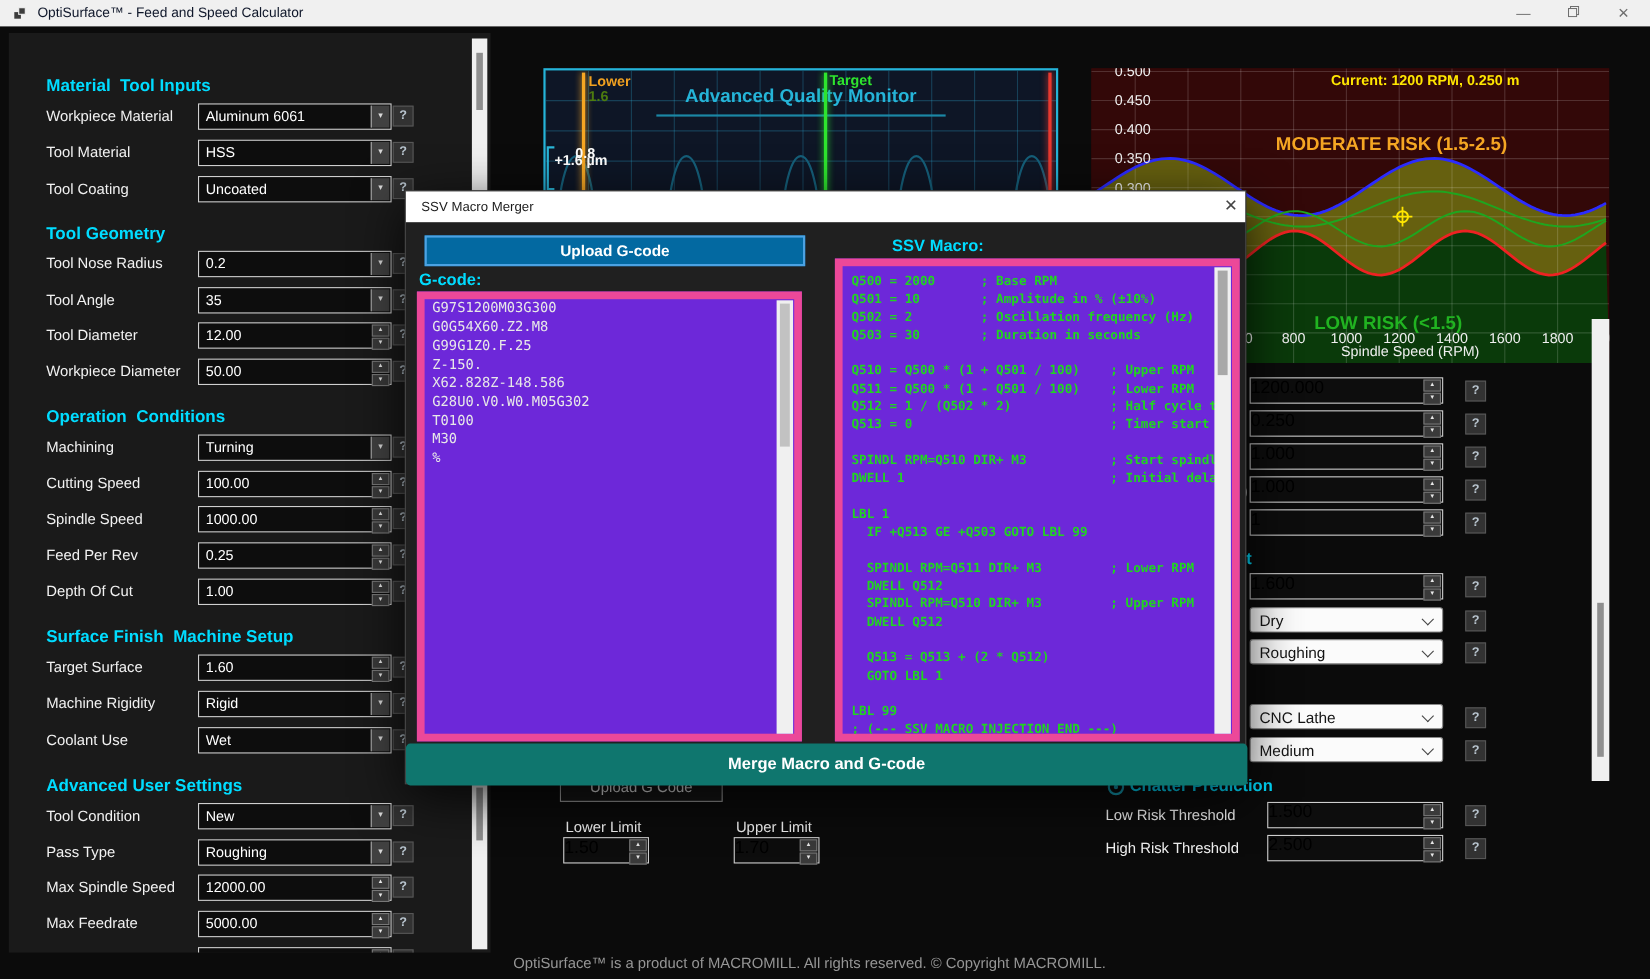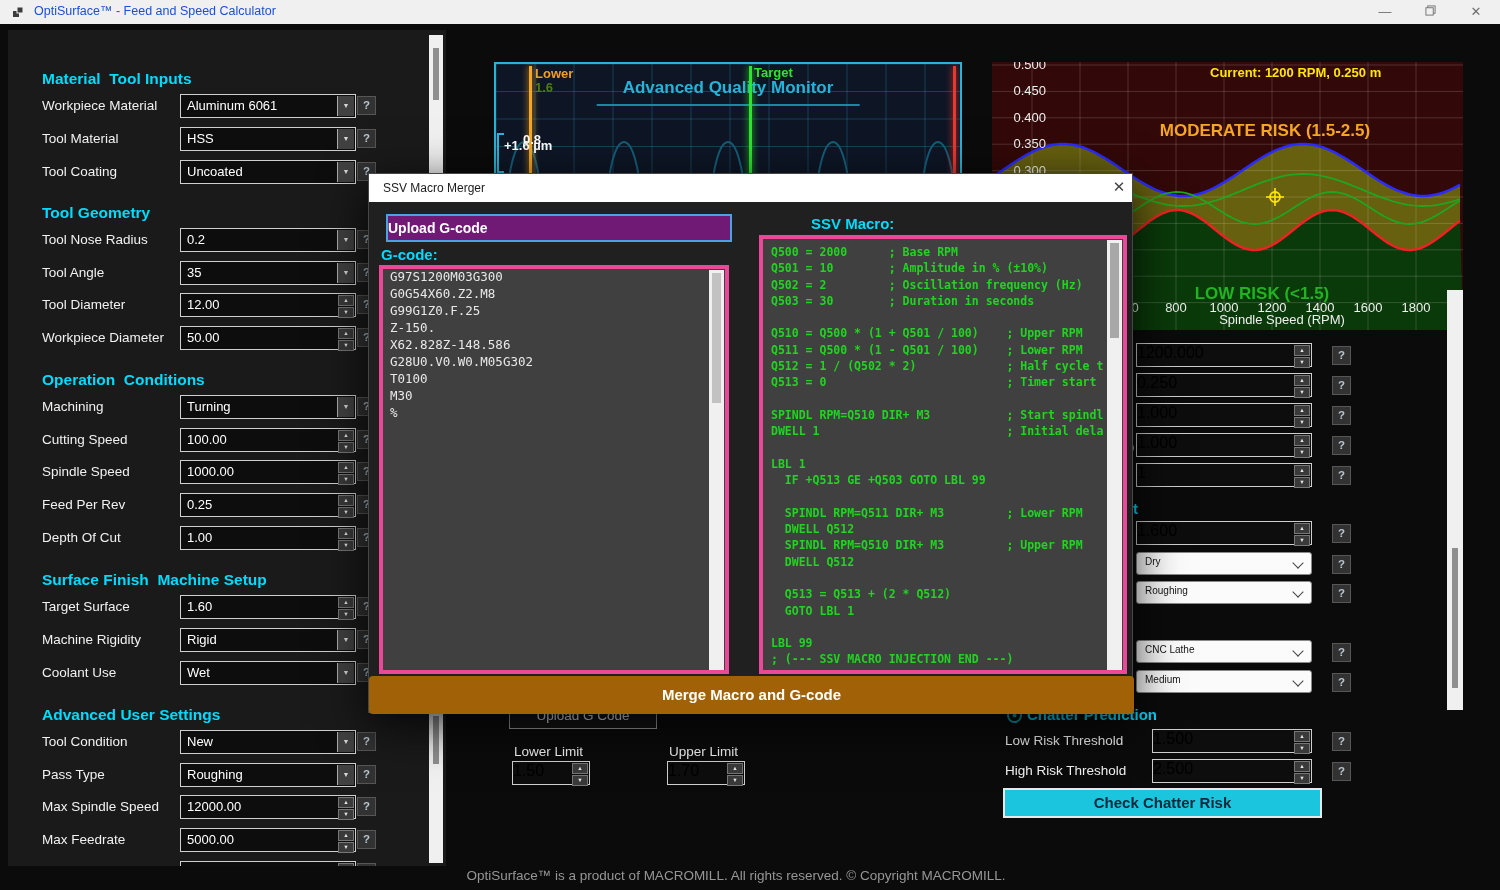--- a/index.html
+++ b/index.html
@@ -1,21 +1,21 @@
 <!DOCTYPE html>
 <html><head>
 <meta charset="utf-8">
 <style>
   html,body{margin:0;padding:0;background:#000;}
   #screen{position:relative;width:1500px;height:890px;background:#0b0b0b;overflow:hidden;
           font-family:"Liberation Sans",sans-serif;}
 
   
   .titlebar{position:absolute;left:0;top:0;width:1500px;height:24px;background:#f0f0f0;}
-  .tb-title{position:absolute;left:34px;top:4px;font-size:12.5px;color:#1d4ed8;white-space:nowrap;}
+  .tb-title{position:absolute;left:34px;top:4px;font-size:12.5px;color:#0f172a;white-space:nowrap;}
   .tb-icon{position:absolute;left:12px;top:5px;width:14px;height:14px;}
   .tb-btn{position:absolute;top:0;width:44px;height:24px;text-align:center;line-height:24px;color:#6e6e6e;font-size:13px;}
 
   
   .left-panel{position:absolute;left:8px;top:30px;width:438px;height:836px;background:#1a1a1a;overflow:hidden;z-index:1;}
   .lheading{position:absolute;left:34px;font-size:15.5px;font-weight:bold;color:#00dcff;white-space:nowrap;}
   .lrow{position:absolute;left:0;height:24px;width:438px;}
   .lbl{position:absolute;left:34px;top:4px;font-size:13.5px;color:#f1f1f1;white-space:nowrap;}
   .combo,.dspin{position:absolute;left:172px;top:0;width:176px;height:24px;background:#0d0d0d;
         border:1px solid #cfcfcf;box-sizing:border-box;}
@@ -26,21 +26,21 @@
   .sbtn{flex:1;background:#3a3a3a;color:#e8e8e8;font-size:5.5px;text-align:center;line-height:9px;
         border:1px solid #777;box-sizing:border-box;}
   .helpbtn{position:absolute;left:349px;top:2px;width:19px;height:19px;background:#323232;border:1px solid #565656;
         color:#b8c4ce;font-size:11.5px;font-weight:bold;text-align:center;line-height:17px;box-sizing:border-box;}
   .helpbtn2{position:absolute;width:19px;height:19px;background:#323232;border:1px solid #565656;
         color:#b8c4ce;font-size:11.5px;font-weight:bold;text-align:center;line-height:17px;box-sizing:border-box;z-index:2;}
 
   
   .dspin2{position:absolute;width:176px;height:24px;background:#0d0d0d;border:1px solid #cfcfcf;box-sizing:border-box;z-index:2;}
   .wcombo{position:absolute;width:176px;height:23px;background:#fbfbfb;border:1px solid #8a8a8a;border-radius:3px;box-sizing:border-box;z-index:2;}
-  .wcombo .wval{position:absolute;left:8px;top:3px;font-size:10px;color:#141414;white-space:nowrap;}
+  .wcombo .wval{position:absolute;left:8px;top:3px;font-size:14px;color:#141414;white-space:nowrap;}
   .wcombo .chev{position:absolute;right:9px;top:6px;width:7px;height:7px;border-right:1.6px solid #444;border-bottom:1.6px solid #444;transform:rotate(45deg);}
 
   
   .sqm{position:absolute;left:494px;top:62px;width:468px;height:290px;background:#0e1626;
        border:2px solid #25b4d8;box-sizing:border-box;overflow:hidden;z-index:1;}
   .sqm-title{position:absolute;left:50%;transform:translateX(-50%);top:14px;font-size:17px;font-weight:bold;
        color:#25b4d8;border-bottom:2px solid #1b87a5;padding:0 26px 6px;white-space:nowrap;}
   .vline{position:absolute;top:2px;bottom:0;width:3px;}
   .sqm-txt{position:absolute;font-size:13px;font-weight:bold;white-space:nowrap;}
 
@@ -52,29 +52,29 @@
   
   .sbtrack{position:absolute;background:#f0f0f0;z-index:2;}
   .sbthumb{position:absolute;background:#8f8f8f;z-index:3;}
 
   
   .modal{position:absolute;left:368px;top:173px;width:765px;height:540px;background:#202020;
        border:1px solid #474747;box-sizing:border-box;box-shadow:0 12px 45px rgba(0,0,0,.8);z-index:10;}
   .modal-tb{position:absolute;left:0;top:0;width:100%;height:28px;background:#ffffff;}
   .modal-title{position:absolute;left:14px;top:7px;font-size:12px;color:#1b1b1b;}
   .modal-x{position:absolute;left:738px;top:4px;width:24px;height:20px;text-align:center;font-size:15px;color:#444;}
-  .up-btn{position:absolute;left:17px;top:40px;width:346px;height:28px;background:#701a75;border:2px solid #4ba2e3;
-       color:#fff;font-weight:bold;font-size:14px;line-height:24px;box-sizing:border-box;}
+  .up-btn{position:absolute;left:17px;top:40px;width:346px;height:28px;background:#0369a1;border:2px solid #4ba2e3;
+       color:#fff;font-weight:bold;font-size:14px;text-align:center;line-height:24px;box-sizing:border-box;}
   .code-label{position:absolute;color:#00dcff;font-weight:bold;font-size:15px;white-space:nowrap;}
-  .code-box{position:absolute;background:#404040;border:4px solid #ec4899;box-sizing:border-box;overflow:hidden;}
+  .code-box{position:absolute;background:#6d28d9;border:7px solid #ec4899;box-sizing:border-box;overflow:hidden;}
   .gc-pre{margin:-3px 0 0 0;padding:2px 20px 6px 7px;font-family:"DejaVu Sans Mono",monospace;
        font-size:12.5px;line-height:17px;color:#e8e8e8;white-space:pre;}
   .macro-pre{margin:0;padding:5px 20px 4px 8px;font-family:"DejaVu Sans Mono",monospace;font-weight:bold;
        font-size:11.5px;line-height:16.3px;color:#21d421;white-space:pre;}
-  .merge-btn{position:absolute;left:0;top:502px;width:765px;height:38px;background:#a16207;border-radius:4px;
+  .merge-btn{position:absolute;left:0;top:502px;width:765px;height:38px;background:#0f766e;border-radius:4px;
        color:#fff;font-weight:bold;font-size:15px;text-align:center;line-height:38px;}
 
   
   .btn-dark{position:absolute;background:#141414;border:1px solid #9a9a9a;color:#e0e0e0;font-size:13.5px;
        text-align:center;box-sizing:border-box;z-index:1;}
   .flabel{position:absolute;font-size:13.5px;color:#f1f1f1;white-space:nowrap;z-index:1;}
   .cp-heading{position:absolute;font-size:15px;font-weight:bold;color:#00dcff;white-space:nowrap;z-index:1;}
   .check-btn{position:absolute;left:1003px;top:788px;width:319px;height:30px;background:#1cc5de;border:2px solid #e8e8e8;
        color:#07293c;font-weight:bold;font-size:15px;text-align:center;line-height:26px;box-sizing:border-box;z-index:1;}
   .fragment{position:absolute;z-index:2;white-space:nowrap;}
@@ -495,21 +495,20 @@
   <span class="helpbtn2" style="left:1332px;top:732px;">?</span>
   <span class="flabel" style="left:1005px;top:763px;">High Risk Threshold</span>
   <div class="dspin2" style="left:1152px;top:759px;width:160px;">
     <span class="val">2.500</span>
     <span class="spin-col">
         <span class="sbtn">▲</span>
         <span class="sbtn">▼</span>
       </span>
   </div>
   <span class="helpbtn2" style="left:1332px;top:762px;">?</span>
-  <div class="check-btn">Check Chatter Risk</div>
 
   <div class="sbtrack" style="left:1447px;top:290px;width:16px;height:420px;"></div>
   <div class="sbthumb" style="left:1452px;top:548px;width:6px;height:140px;"></div>
 
   <div class="btn-dark" style="left:509px;top:702px;width:148px;height:27px;line-height:25px;">Upload G Code</div>
   <span class="flabel" style="left:514px;top:744px;">Lower Limit</span>
   <div class="dspin2" style="left:512px;top:761px;width:78px;z-index:1;">
     <span class="val">1.50</span>
     <span class="spin-col">
         <span class="sbtn">▲</span>

